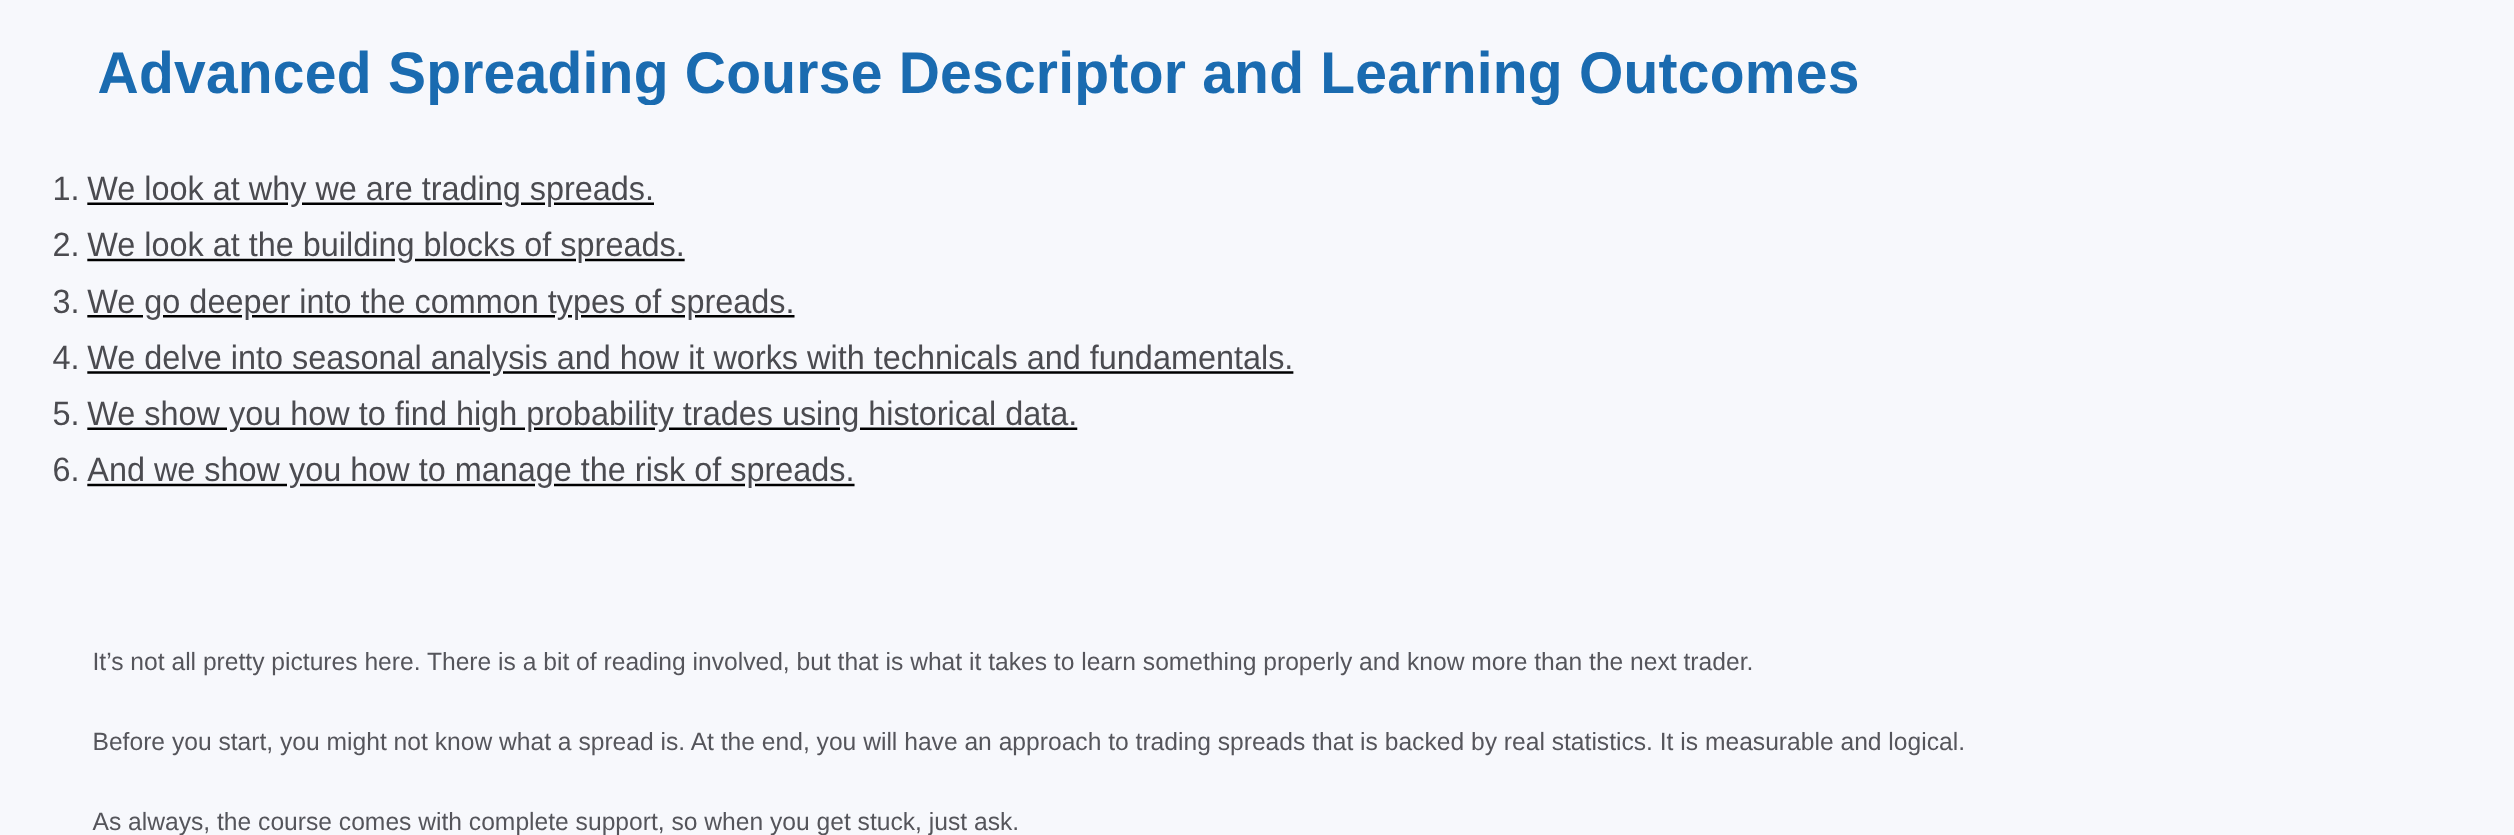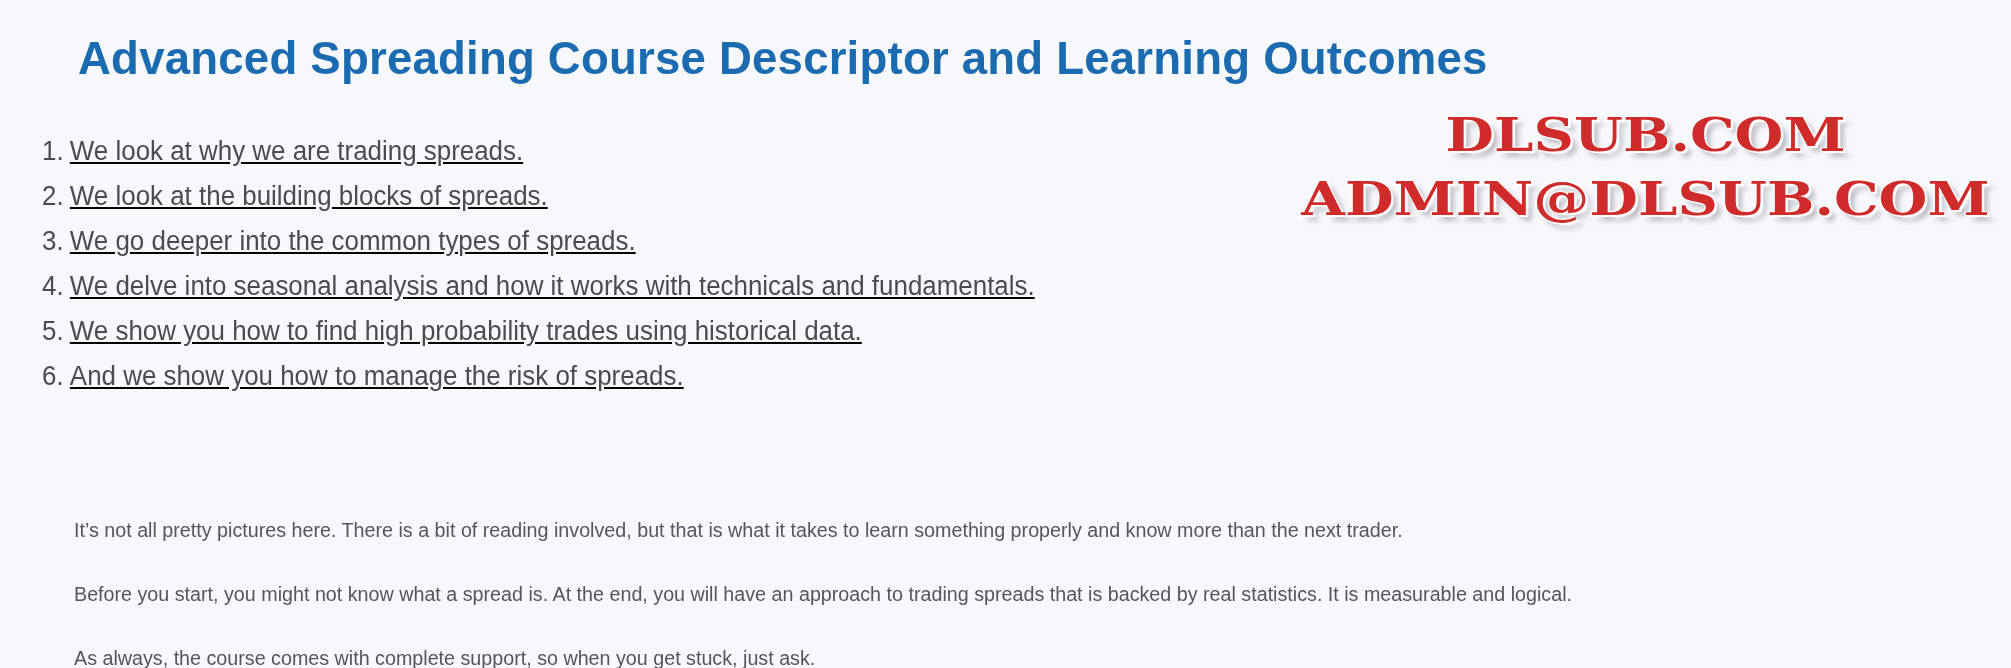--- a/index.html
+++ b/index.html
@@ -149,18 +149,14 @@
       <span class="outcome-num">6.</span><span class="outcome-text">And we show you how to manage the risk of spreads.</span>
     </li>
   </ol>
 
   <div class="notes">
     <p class="note-para">It’s not all pretty pictures here. There is a bit of reading involved, but that is what it takes to learn something properly and know more than the next trader.</p>
     <p class="note-para">Before you start, you might not know what a spread is. At the end, you will have an approach to trading spreads that is backed by real statistics. It is measurable and logical.</p>
     <p class="note-para">As always, the course comes with complete support, so when you get stuck, just ask.</p>
   </div>
 
-  <div class="watermark">
-    <span class="wm-line wm-line-1">DLSUB.COM</span>
-    <span class="wm-line wm-line-2">ADMIN@DLSUB.COM</span>
-  </div>
 
 </div>
 
 </body></html>

